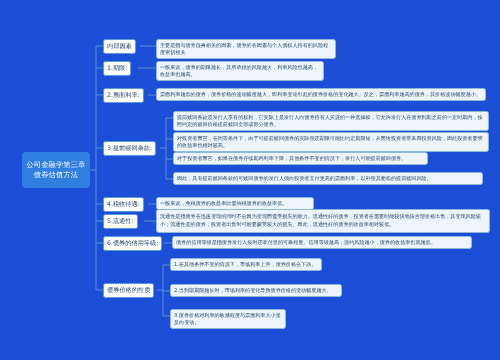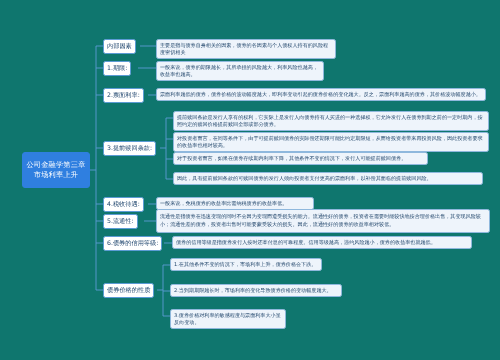--- a/index.html
+++ b/index.html
@@ -2,21 +2,21 @@
 <html><head>
 <meta charset="utf-8">
 <style>
   * { box-sizing: border-box; margin: 0; padding: 0; }
   html, body {
     width: 500px; height: 360px;
     background: #ffffff;
     font-family: "DejaVu Sans", "Liberation Sans", sans-serif;
     overflow: hidden;
   }
-  #canvas { position: relative; width: 500px; height: 360px; background: #0f766e; }
+  #canvas { position: relative; width: 500px; height: 360px; background: #1d4ed8; }
 
   
   #wires { position: absolute; left: 0; top: 0; width: 500px; height: 360px; }
 
   
   .root {
     position: absolute;
     left: 22px; top: 152px;
     width: 68px; height: 36px;
     background: #2f7fe0;
@@ -105,21 +105,21 @@
       <path d="M157,290 H163"></path>
       <path d="M163,265 V316"></path>
       <path d="M163,265 H170"></path>
       <path d="M163,291 H170"></path>
       <path d="M163,316 H170"></path>
     </g>
   </svg>
 
   <div class="root" style="background: rgb(47, 127, 224); border-color: rgb(47, 127, 224); color: rgb(255, 255, 255);">
     <span class="ln">公司金融学第三章</span>
-    <span class="ln">市场利率上升</span>
+    <span class="ln">债券估值方法</span>
   </div>
 
   <div class="branch" style="left: 103px; top: 38.5px; border-color: rgb(91, 155, 213); color: rgb(32, 70, 110);">
     <span>内部因素</span>
   </div>
   <div class="leaf" style="left: 156px; top: 39px; width: 180px; background: rgb(238, 244, 251); border-color: rgb(143, 184, 221); color: rgb(36, 72, 109);">
     <span>主要是指与债券自身相关的因素，债券的各因素与个人债权人持有的风险程度密切相关</span>
   </div>
 
   <div class="branch" style="left: 103px; top: 60.5px; border-color: rgb(91, 155, 213); color: rgb(32, 70, 110);">

